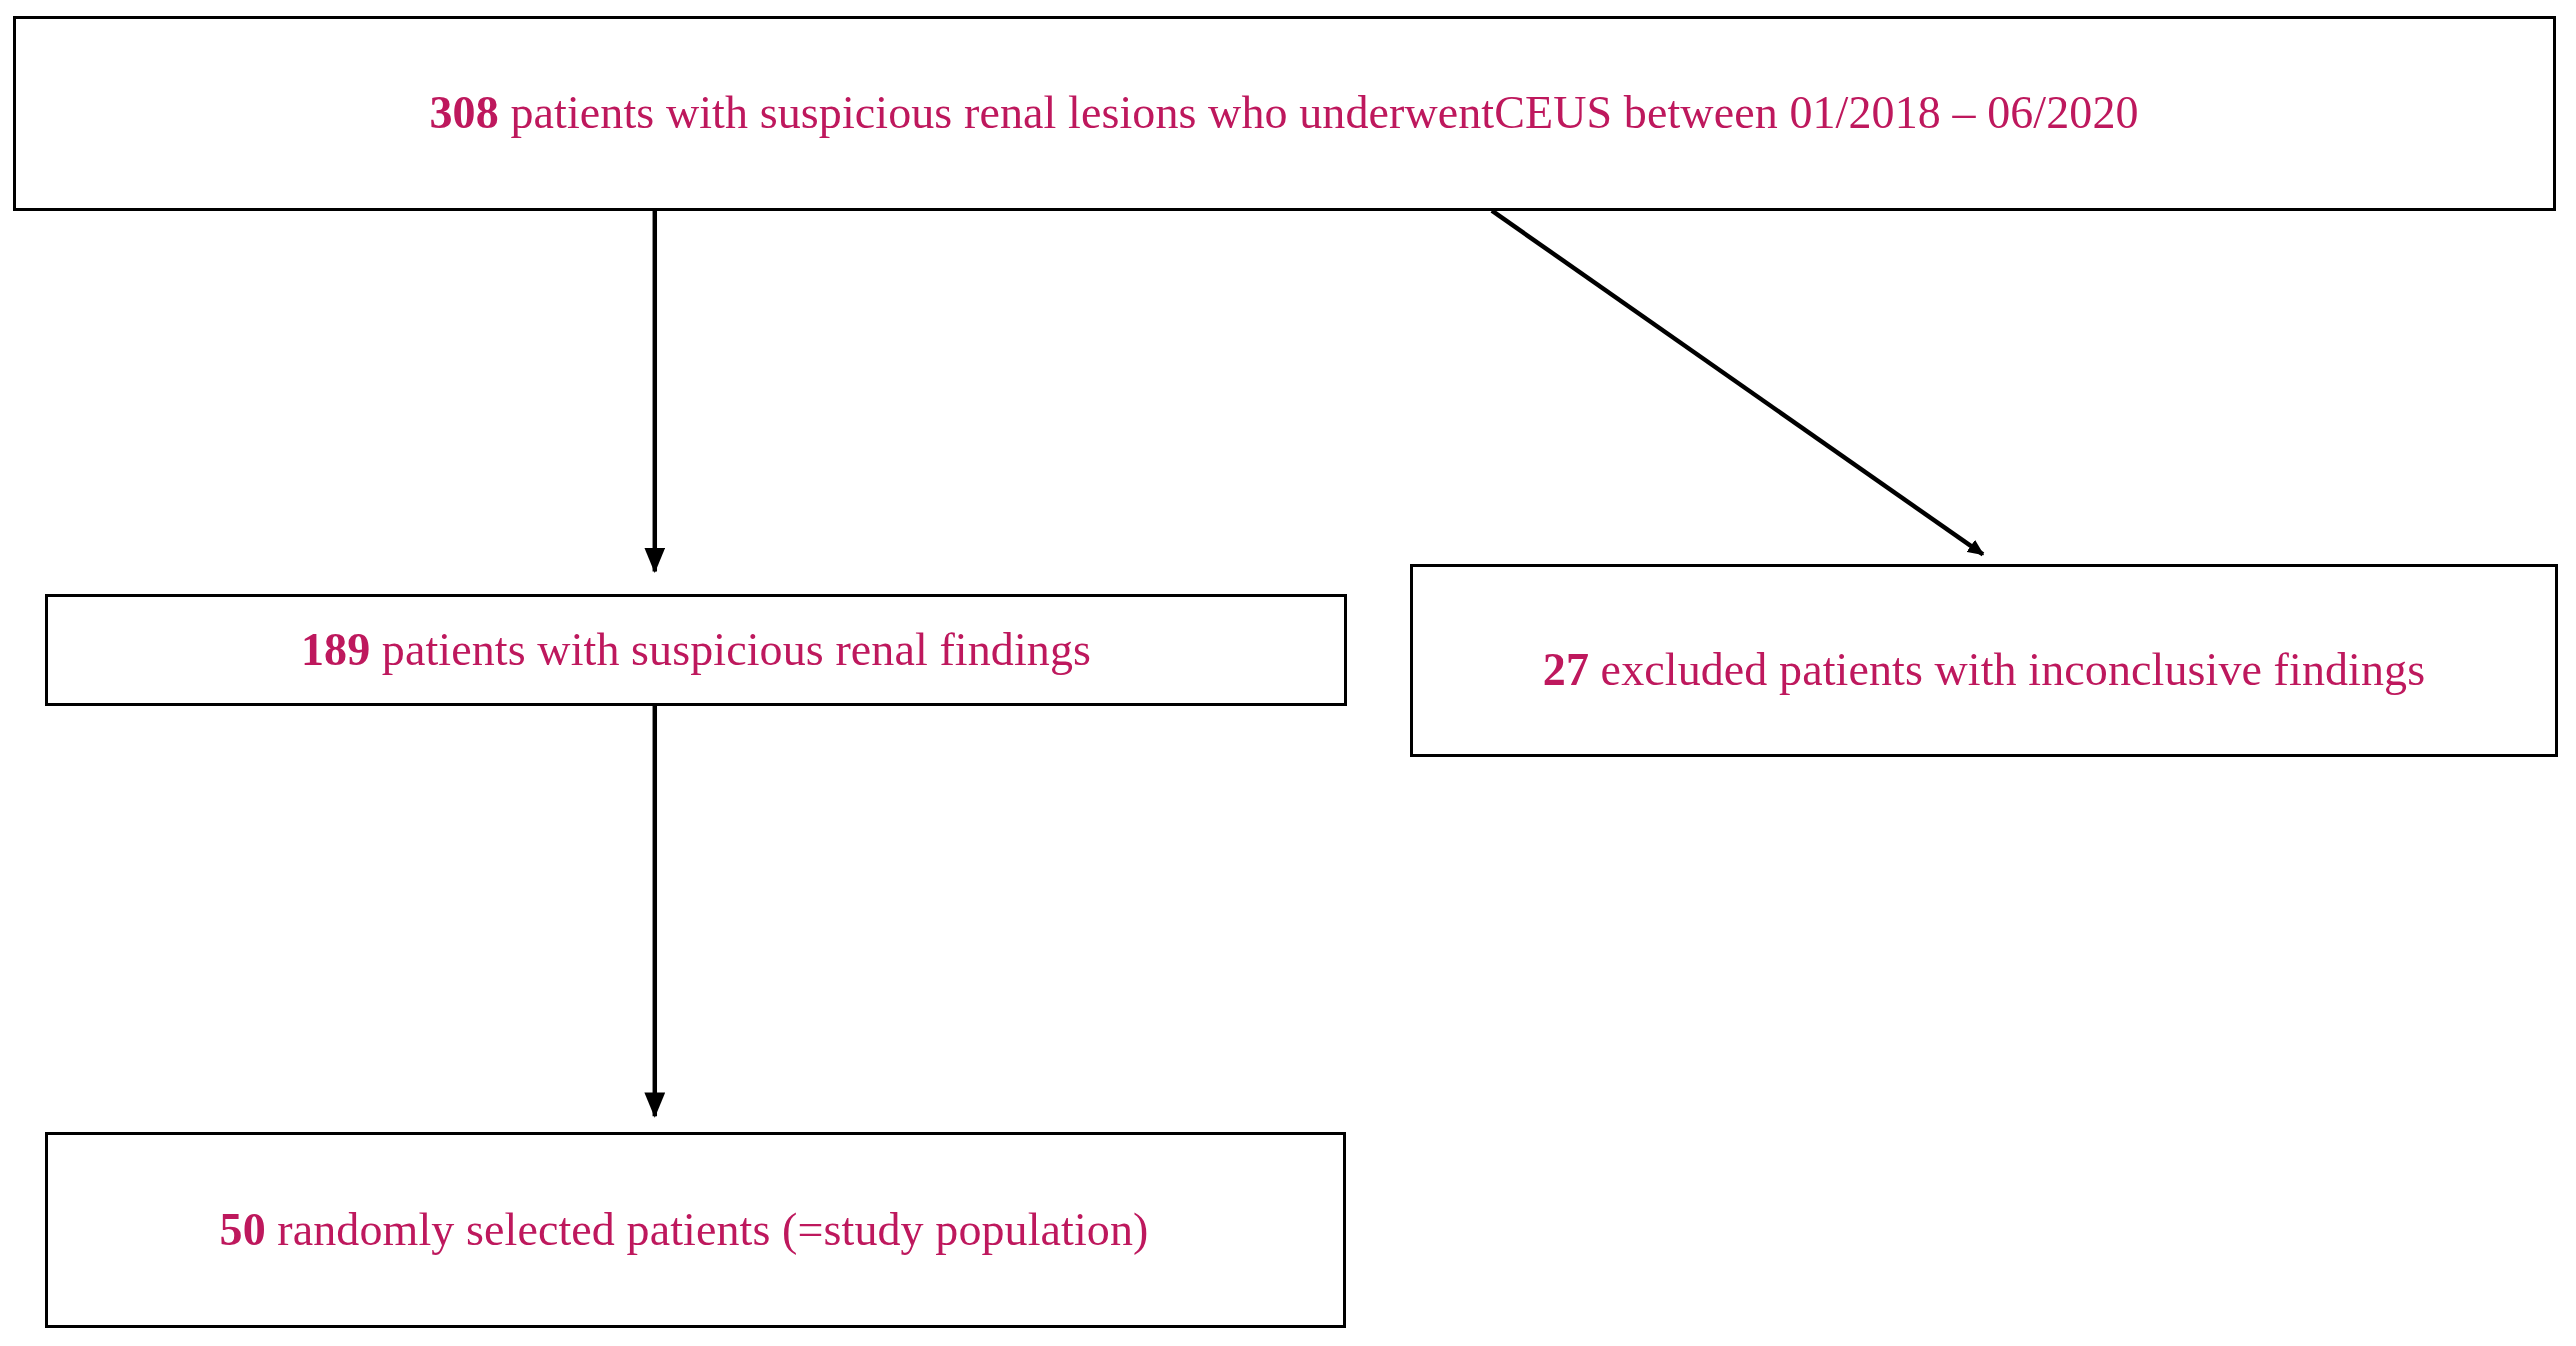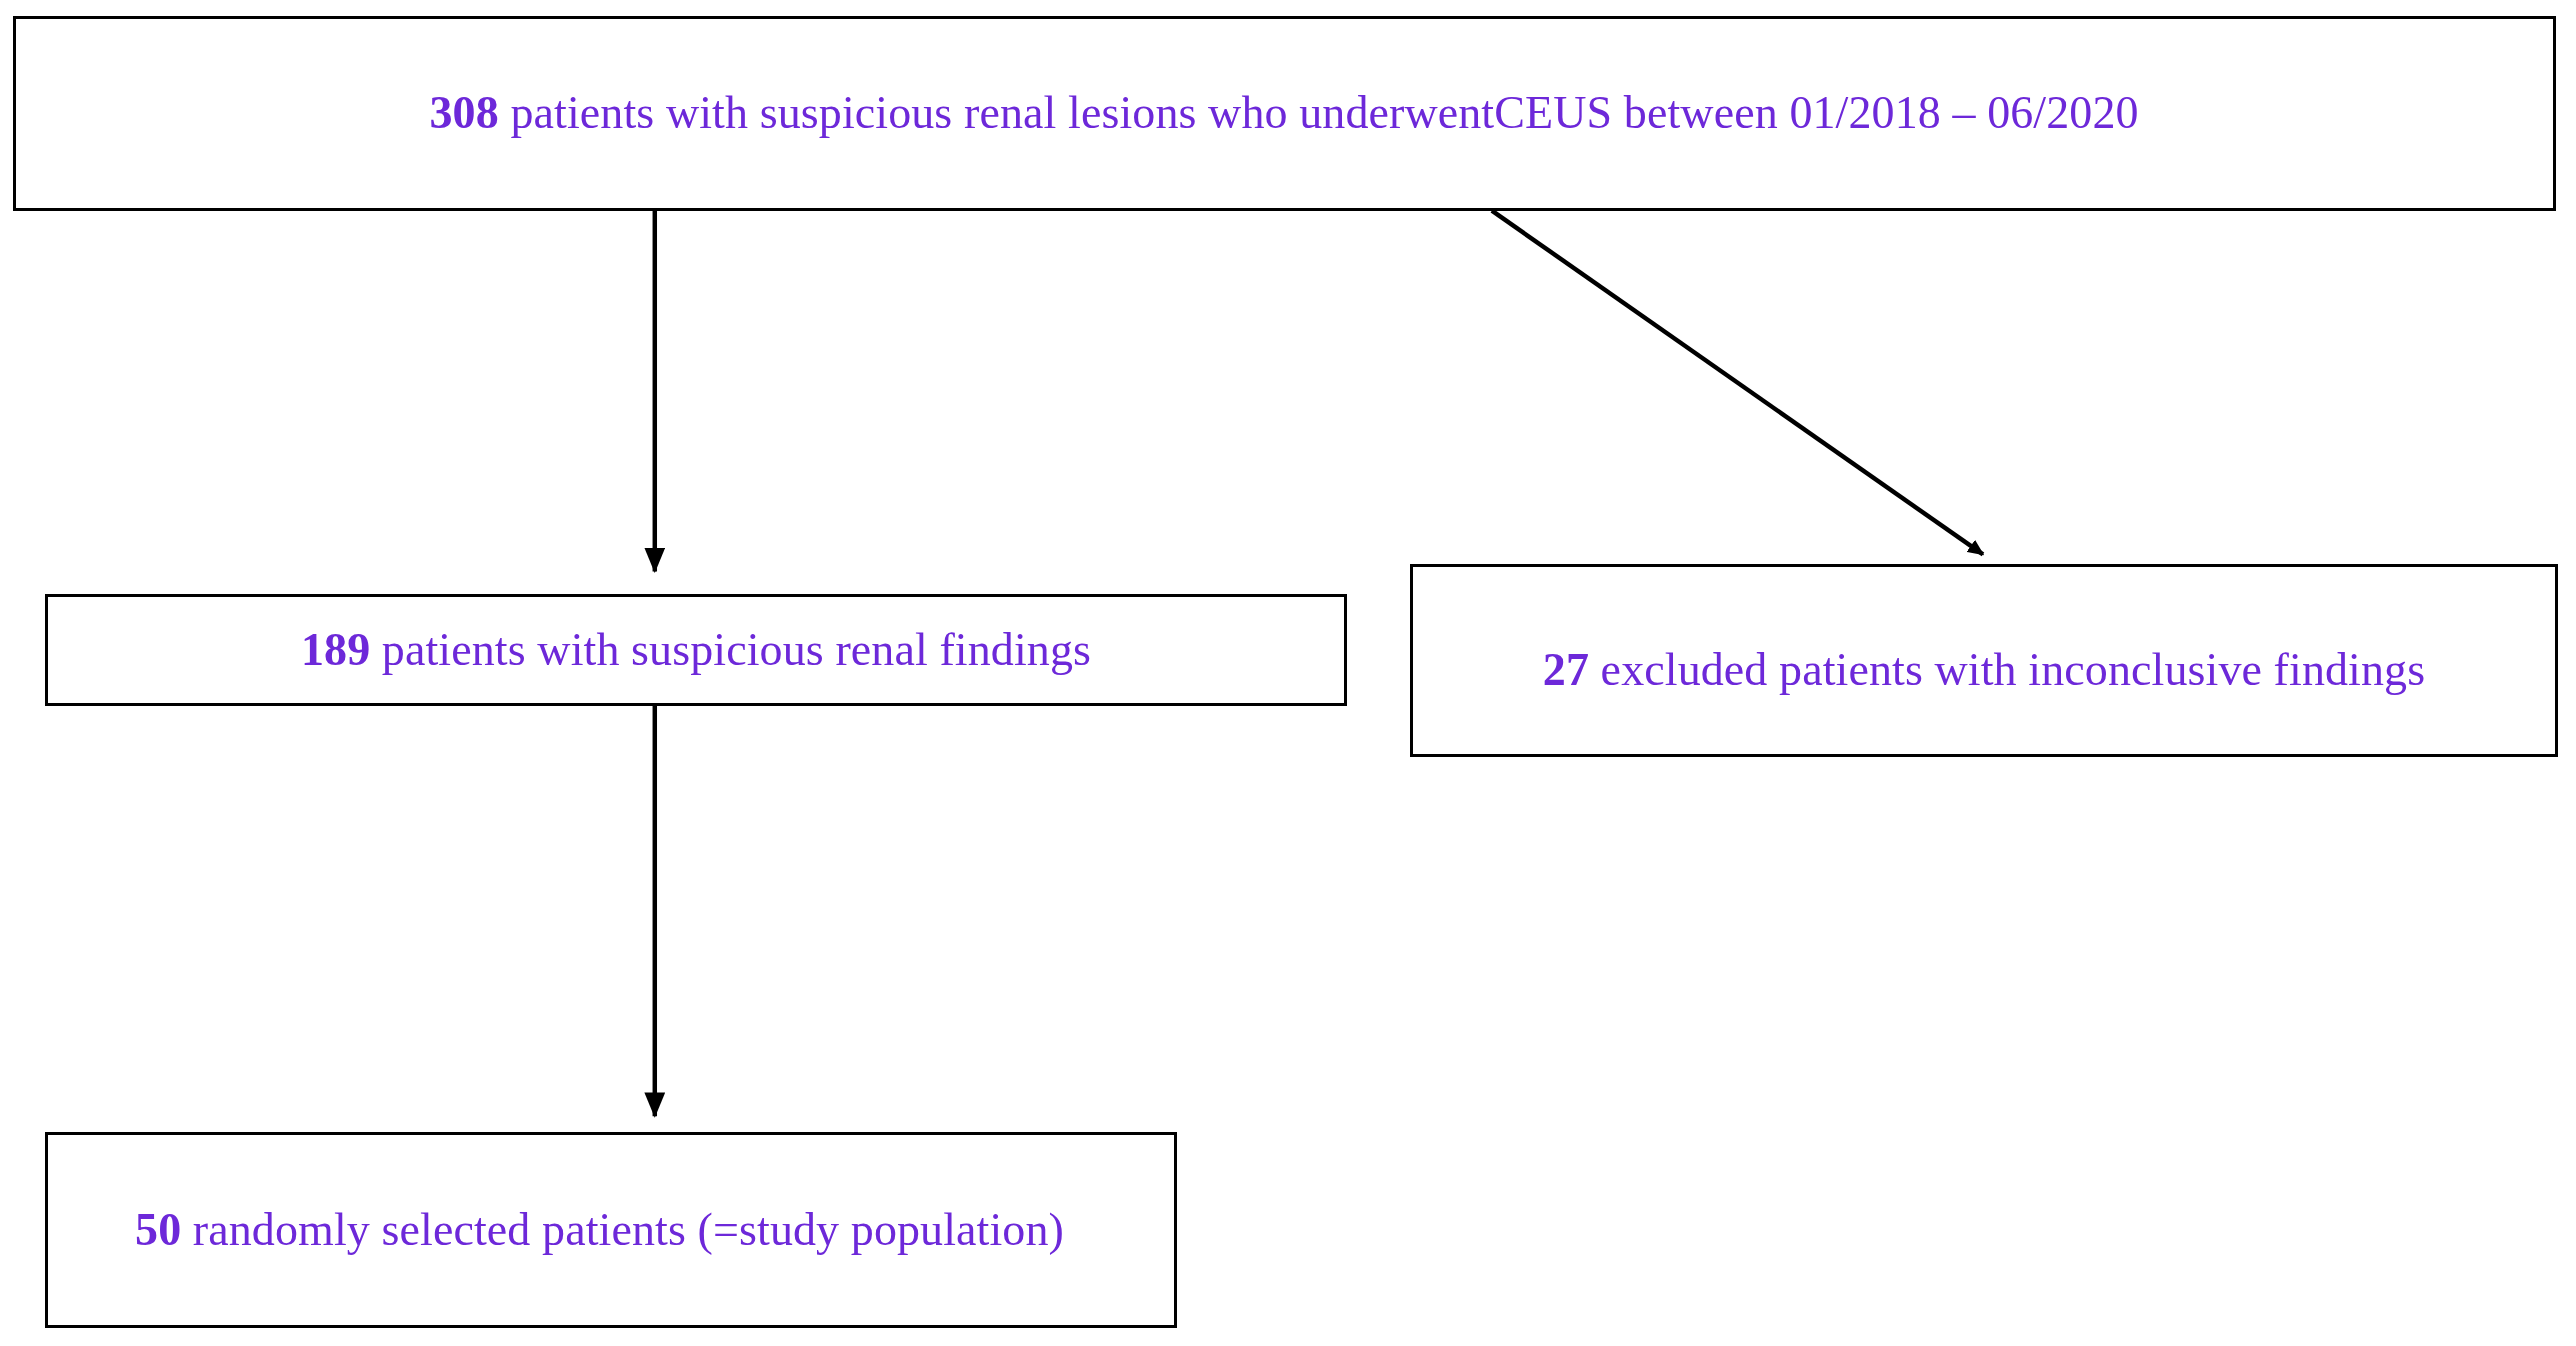--- a/index.html
+++ b/index.html
@@ -7,21 +7,21 @@
     padding: 0;
     background: #ffffff;
   }
   #canvas {
     position: relative;
     width: 2576px;
     height: 1347px;
     background: #ffffff;
     overflow: hidden;
     font-family: "Liberation Serif", "DejaVu Serif", serif;
-    color: #6d28d9;
+    color: #be185d;
   }
   .node-box {
     position: absolute;
     box-sizing: border-box;
     border: 3.7px solid #000000;
     background: #ffffff;
     display: flex;
     align-items: center;
     justify-content: center;
     text-align: center;
@@ -54,21 +54,21 @@
   }
   #box-excluded {
     left: 1410px;
     top: 564px;
     width: 1148px;
     height: 193px;
   }
   #box-study {
     left: 45px;
     top: 1132px;
-    width: 1132px;
+    width: 1301px;
     height: 196px;
   }
   #box-excluded .node-text {
     padding: 0 22px;
     margin-top: 20px;
   }
   #box-study .node-text {
     padding: 0 94px 0 71px;
   }
   

